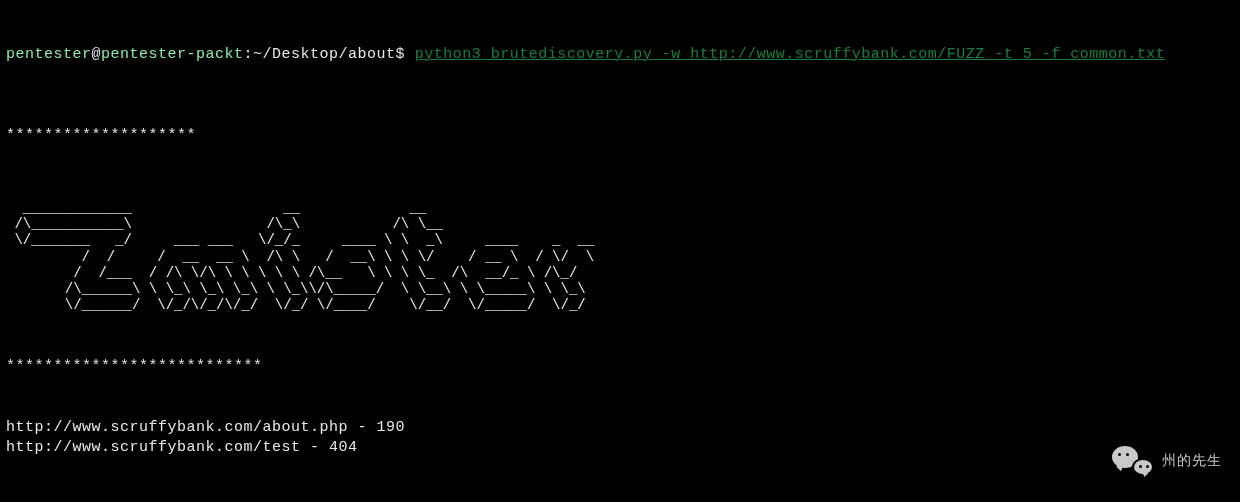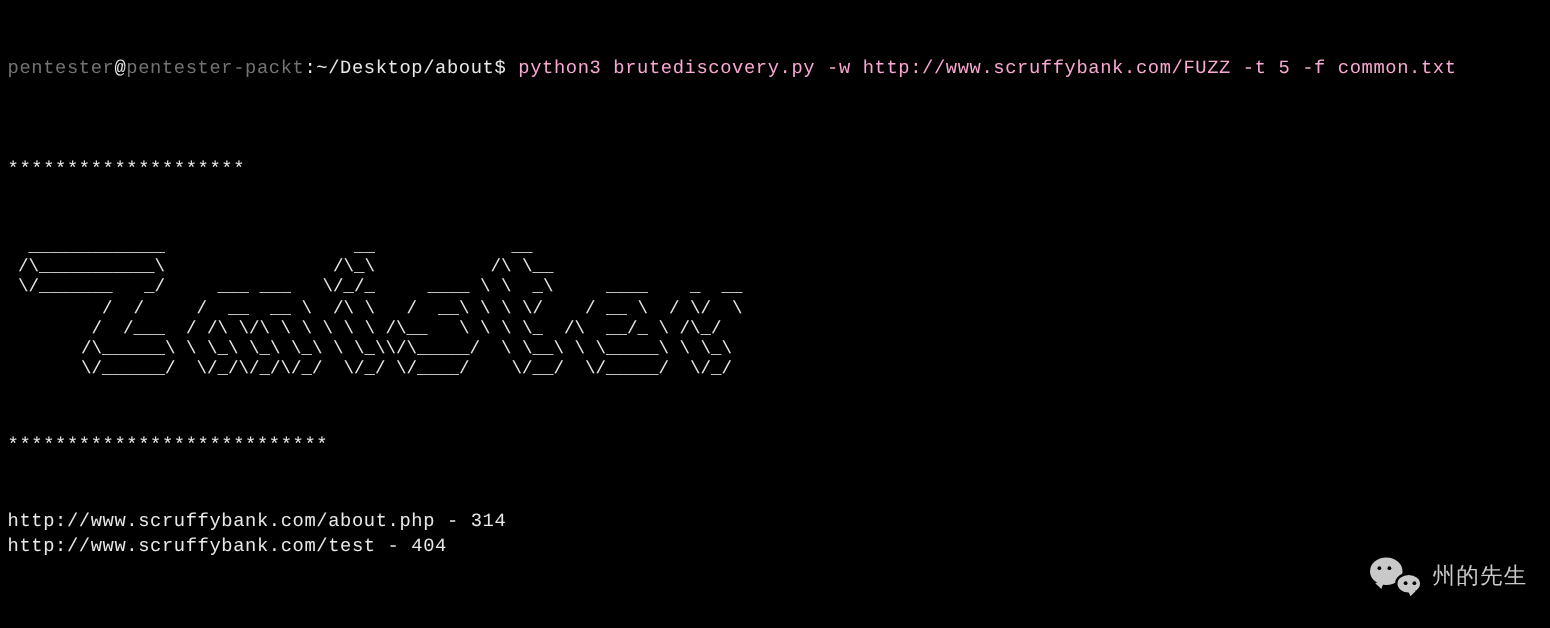--- a/index.html
+++ b/index.html
@@ -20,32 +20,33 @@
       position: relative;
       letter-spacing: 0.5px;
     }
     .terminal {
       white-space: pre;
     }
     .prompt-line {
       display: block;
     }
     .user-host {
-      color: #737373;
+      color: #86efac;
     }
     .command {
-      color: #f9a8d4;
+      color: #15803d;
+      text-decoration: underline;
     }
     .ascii-art {
       white-space: pre;
       font-family: "Courier New", monospace;
       line-height: 1.15;
       letter-spacing: 0px;
       font-size: 14px;
-      margin-top: 4px;
+      margin-top: 14px;
       margin-bottom: 4px;
     }
     .separator {
       display: block;
     }
     .tool-title {
       display: block;
       letter-spacing: 3px;
     }
     .result-line {
@@ -53,21 +54,21 @@
     }
     .watermark {
       position: absolute;
       right: 18px;
       bottom: 28px;
       display: flex;
       align-items: center;
       gap: 8px;
       color: #c9c9c9;
       font-family: "Microsoft YaHei", "SimHei", sans-serif;
-      font-size: 18px;
+      font-size: 14px;
       letter-spacing: 1px;
     }
     .wechat-icon {
       position: relative;
       width: 42px;
       height: 28px;
     }
     .bubble-big {
       position: absolute;
       left: 0;
@@ -131,21 +132,21 @@
   <span>&nbsp;</span>
   <span class="separator">********************</span>
   <div class="ascii-art">  _____________                  __             __                           
  /\___________\                /\_\           /\ \__                        
  \/_______   _/     ___ ___   \/_/_     ____ \ \  _\     ____    _  __     
          /  /     /  __  __ \  /\ \   /  __\ \ \ \/    / __ \  / \/  \   
         /  /___  / /\ \/\ \ \ \ \ \ /\__   \ \ \ \_  /\  __/_ \ /\_/   
        /\______\ \ \_\ \_\ \_\ \ \_\\/\_____/  \ \__\ \ \_____\ \ \_\   
        \/______/  \/_/\/_/\/_/  \/_/ \/____/    \/__/  \/_____/  \/_/</div>
   <span class="separator">***************************</span>
-  <div id="results"><span class="result-line">http://www.scruffybank.com/about.php - 314</span><span class="result-line">http://www.scruffybank.com/test - 404</span></div>
+  <div id="results"><span class="result-line">http://www.scruffybank.com/about.php - 190</span><span class="result-line">http://www.scruffybank.com/test - 404</span></div>
 </div>
 
 <div class="watermark">
   <div class="wechat-icon">
     <div class="bubble-big">
       <div class="dot b1d1"></div>
       <div class="dot b1d2"></div>
     </div>
     <div class="bubble-small">
       <div class="dot b2d1"></div>

